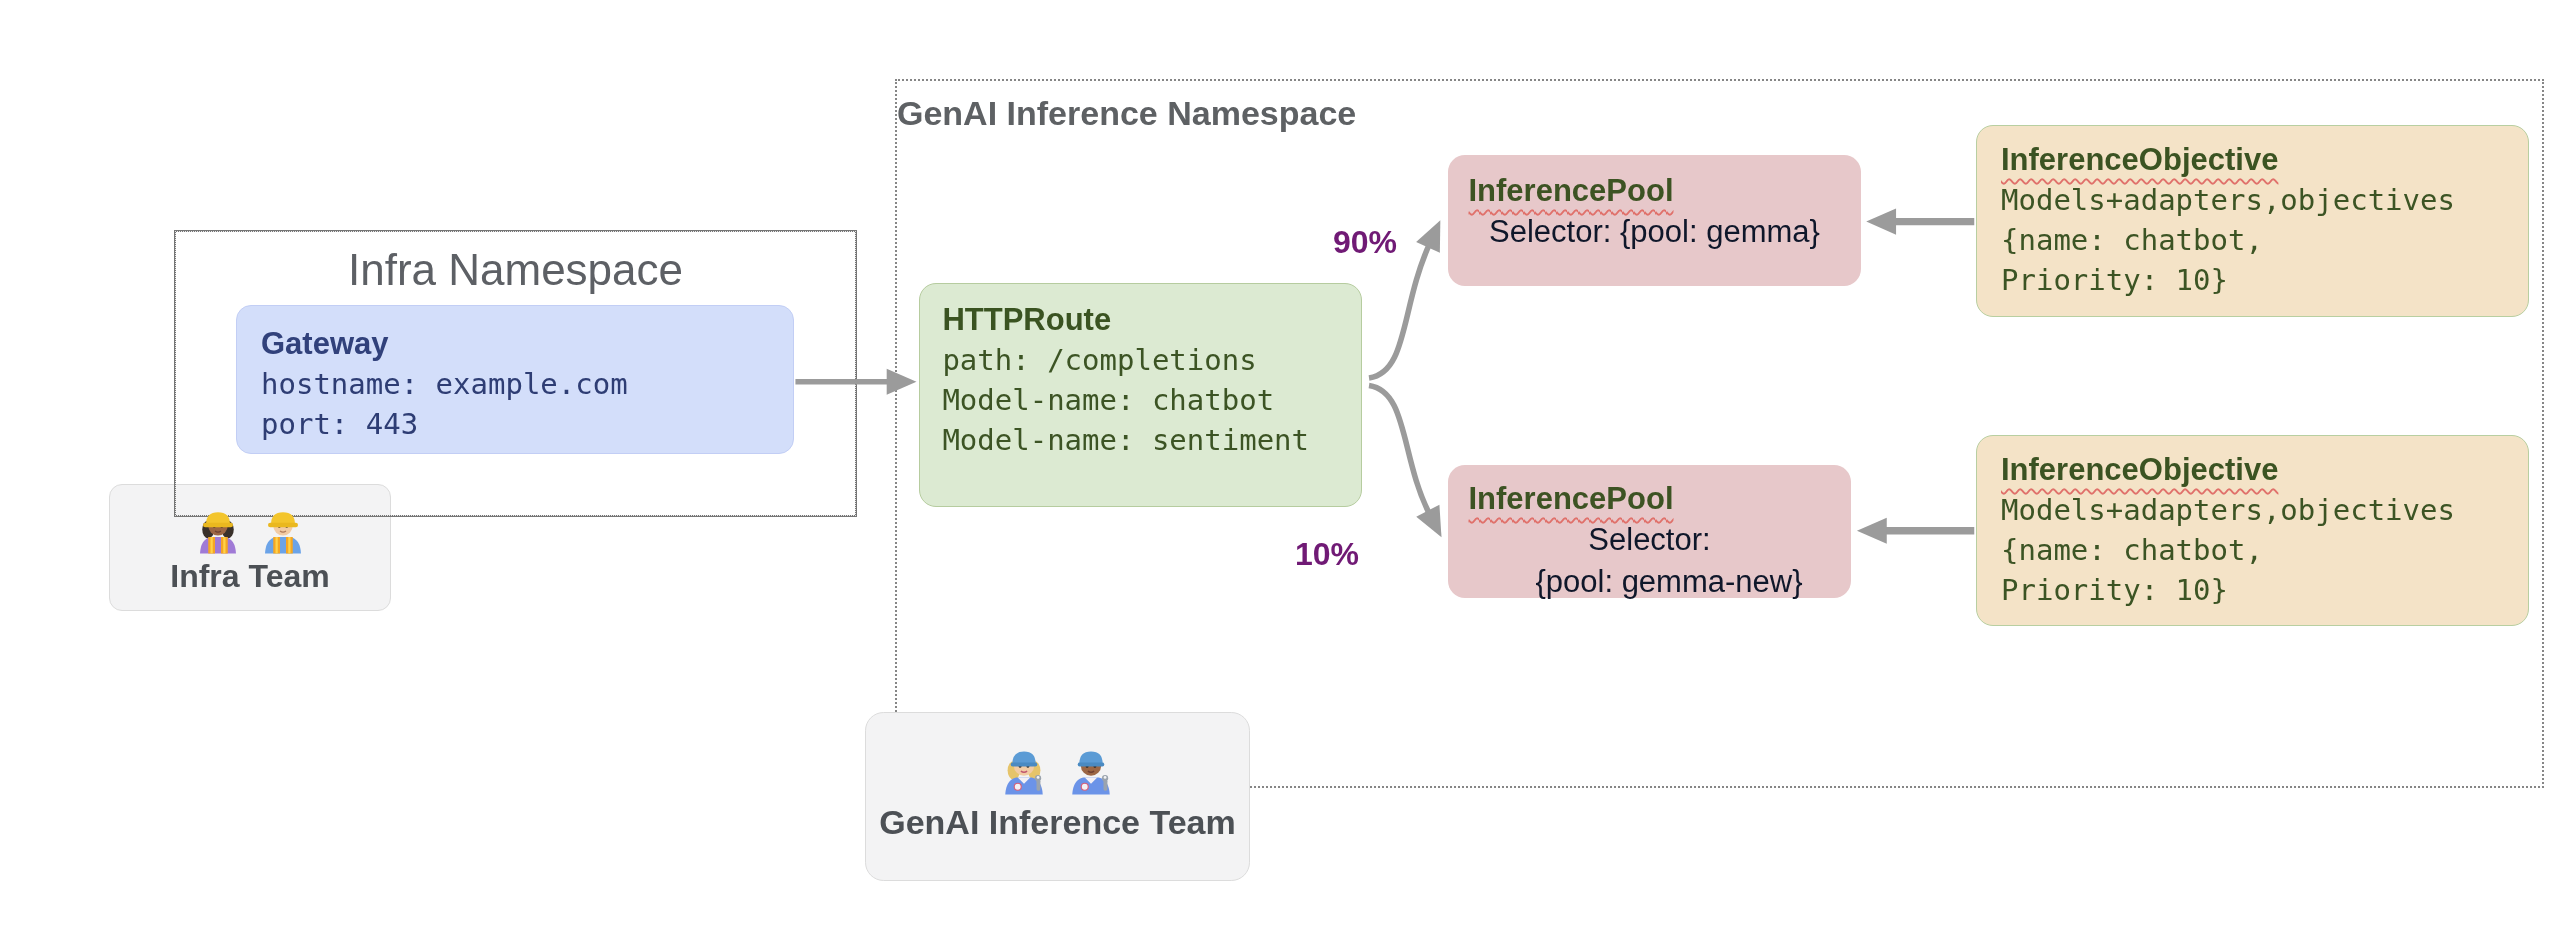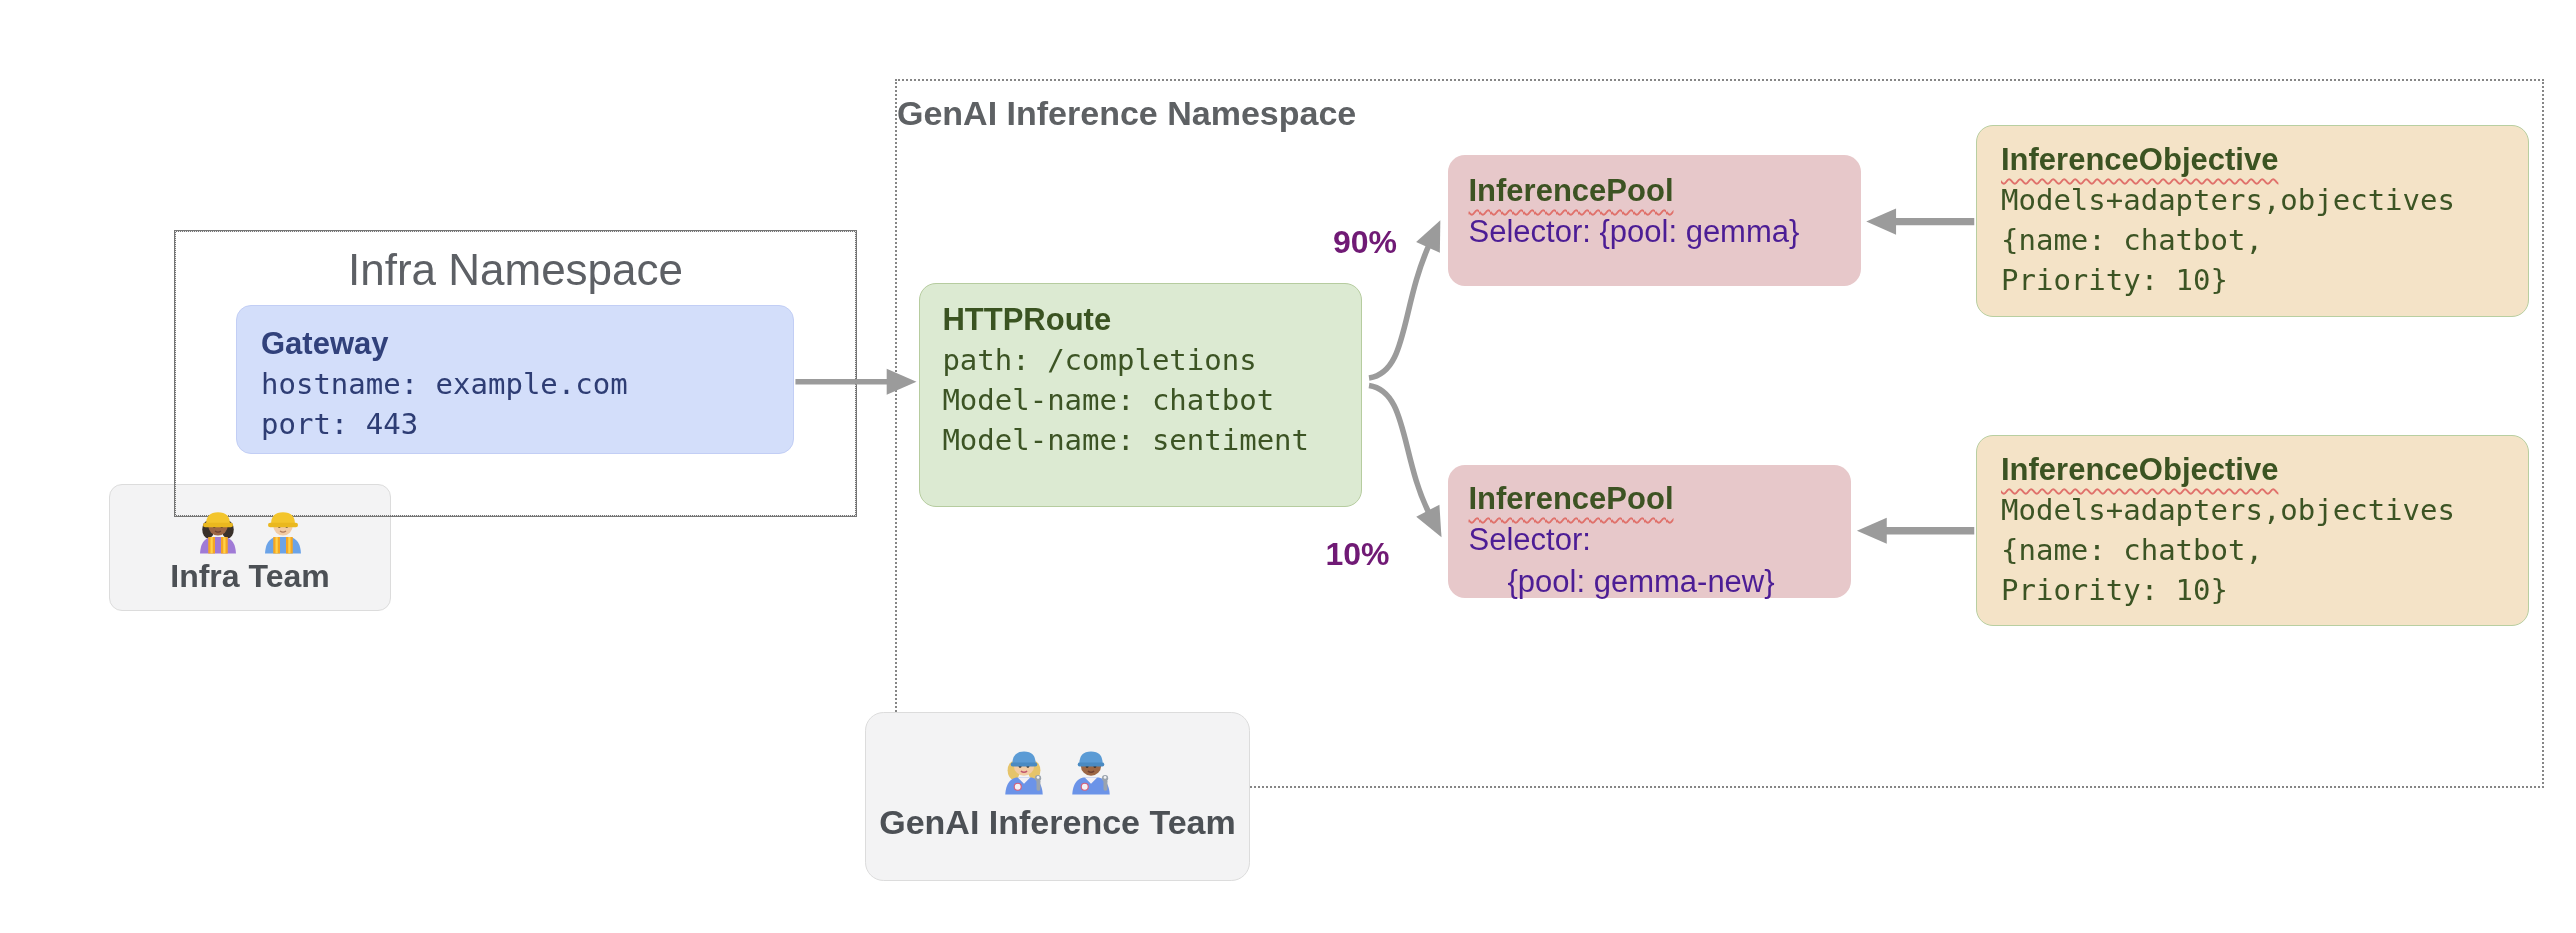--- a/index.html
+++ b/index.html
@@ -27,21 +27,21 @@
   .gateway .box-title{color:#31417b;}
   .gateway .mono-line{color:#2e3d74;}
 
   .httproute{left:919px;top:283px;width:443px;height:224px;background:#dcead2;
              border:1.9px solid #b6cc9f;padding:15px 22.4px;color:#3a5321;}
   .httproute .mono-line{color:#3c5424;}
 
   .pool{background:#e7c8ca;color:#3d5323;}
   .pool-top{left:1448px;top:155px;width:413px;height:131px;padding:15px 20.5px;}
   .pool-bottom{left:1448px;top:465px;width:403px;height:133px;padding:13px 20.5px;}
-  .pool .sans-line{color:#4c1d95;}
+  .pool .sans-line{color:#0f172a;text-align:center;}
   .indent{padding-left:39px;}
 
   .objective{background:#f4e3c7;border:1.9px solid #b8cfa1;color:#3b5322;}
   .obj-top{left:1976px;top:125px;width:553px;height:192px;padding:13px 24px;}
   .obj-bottom{left:1976px;top:435px;width:553px;height:191px;padding:13px 24px;}
   .objective .mono-line{color:#3c5424;}
 
   .squiggle{display:inline-block;
             text-decoration:underline;text-decoration-style:wavy;
             text-decoration-color:#e0716b;text-decoration-thickness:1.9px;
@@ -53,21 +53,21 @@
   .infra-team{left:109px;top:484px;width:282px;height:127px;border-radius:13px;padding-top:17px;}
   .genai-team{left:865px;top:712px;width:385px;height:169px;border-radius:18.6px;padding-top:28px;text-align:center;}
   .emoji-row{position:relative;z-index:5;display:flex;gap:17px;}
   .team-label{margin-top:3.7px;font-weight:bold;color:#4c5055;}
   .infra-team .team-label{font-size:32px;}
   .genai-team .team-label{font-size:34px;margin-top:7.5px;}
 
   
   .pct{position:absolute;font-weight:bold;font-size:32px;color:#701a75;}
   .pct-90{left:1263px;top:224px;width:134px;text-align:right;}
-  .pct-10{left:1295px;top:536px;width:125px;text-align:center;}
+  .pct-10{left:1295px;top:536px;width:125px;text-align:left;}
 
   .arrows{position:absolute;left:0;top:0;width:2576px;height:933px;}
 </style>
 </head>
 <body>
 
 <div class="canvas">
 
   <div class="team-box infra-team">
     <div class="emoji-row">

